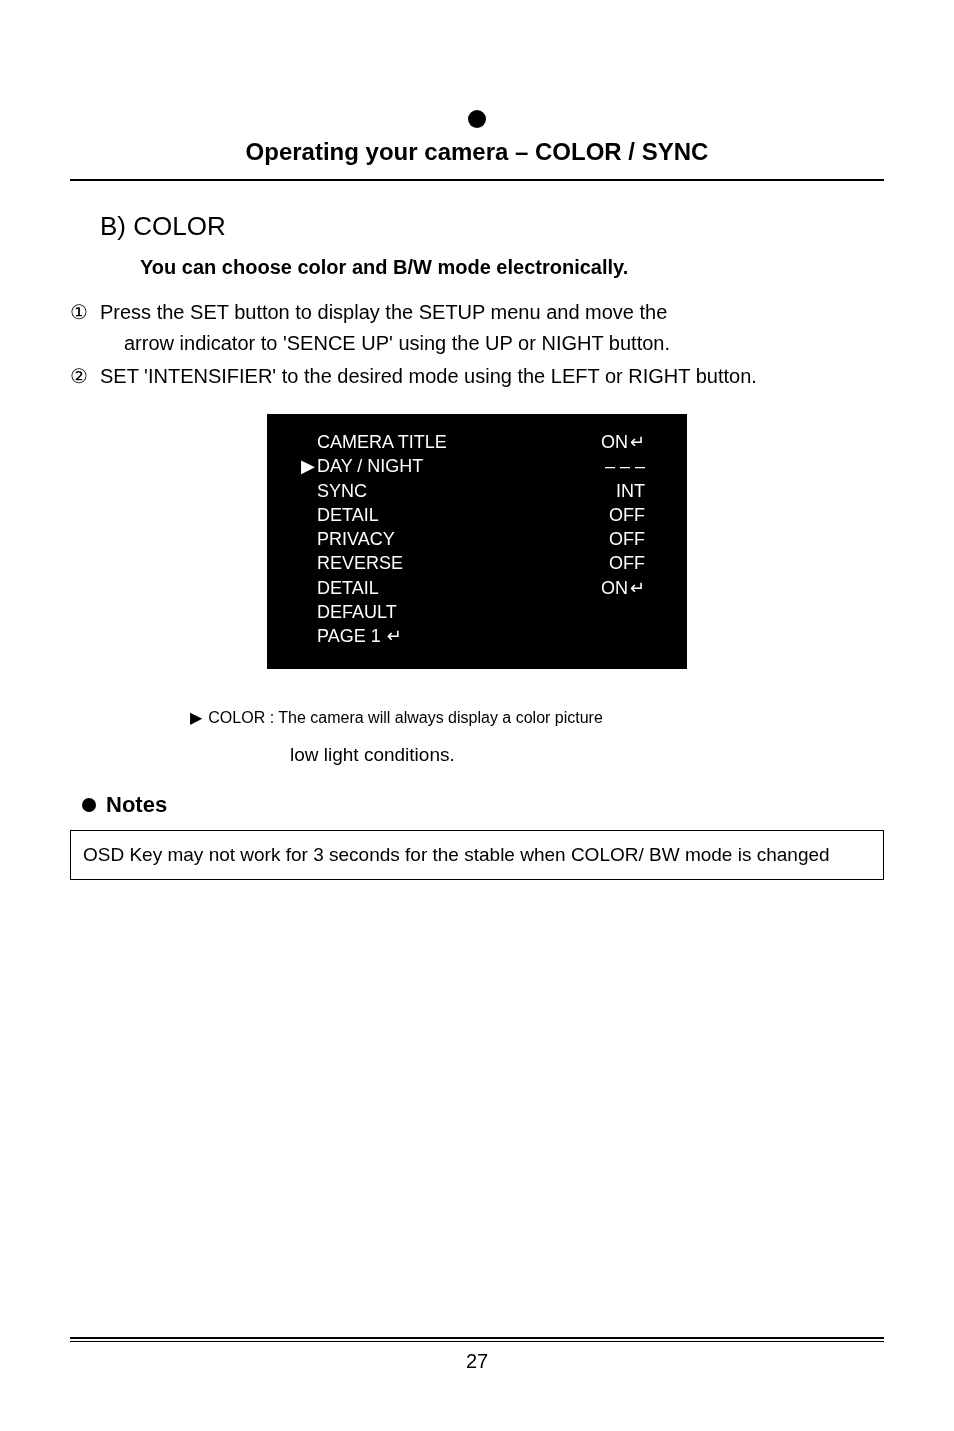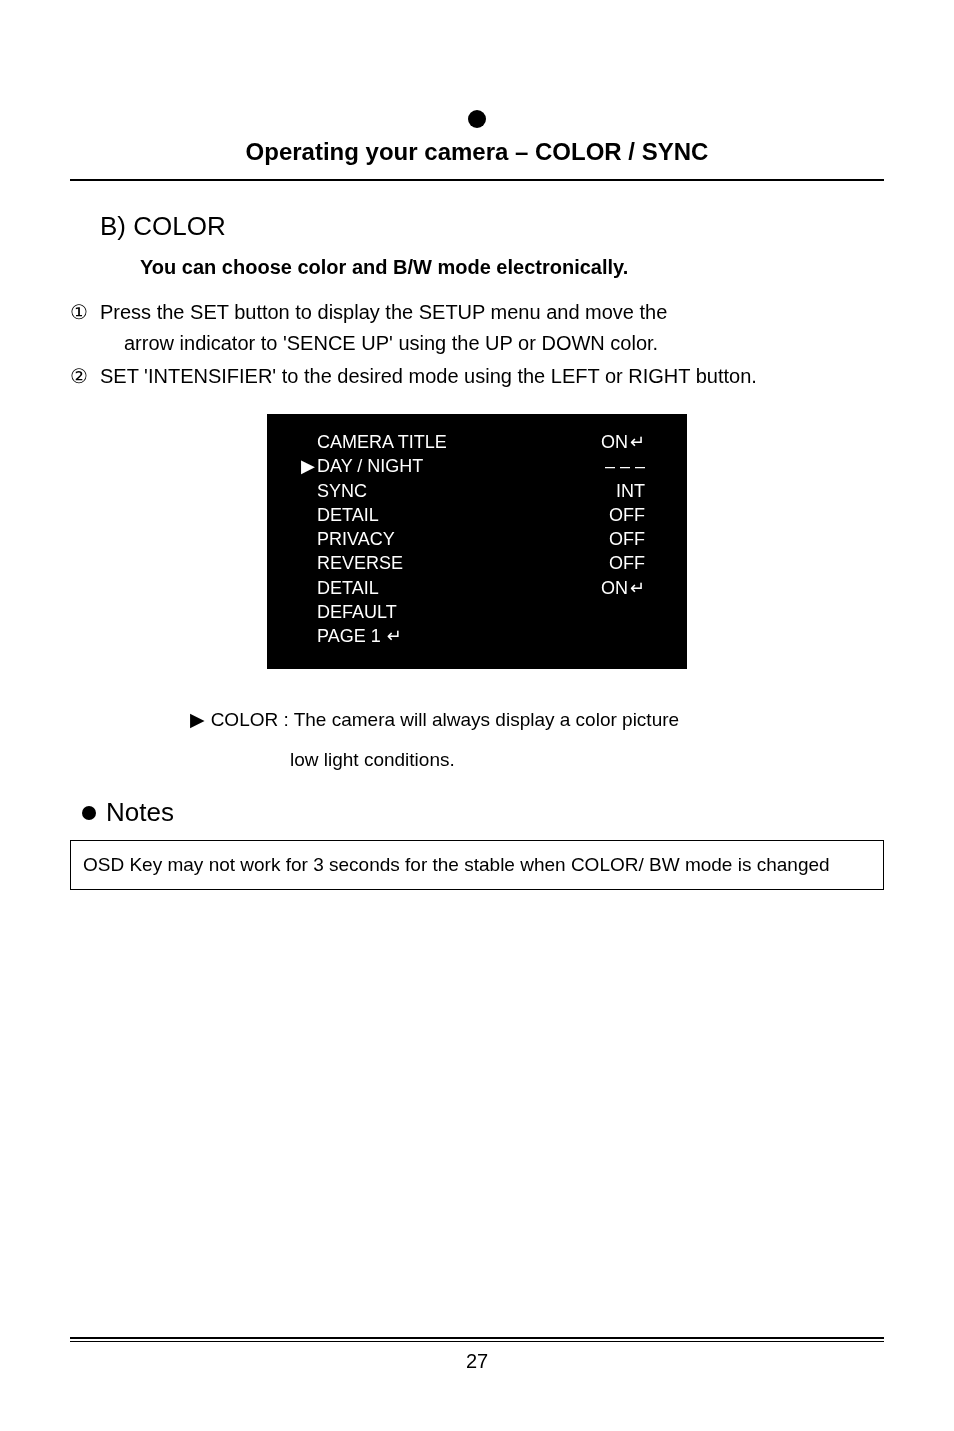--- a/index.html
+++ b/index.html
@@ -92,21 +92,21 @@
       margin-left: -16px;
     }
     .osd-enter {
       margin-left: 2px;
     }
     .bullets {
       margin-top: 36px;
       margin-left: 120px;
     }
     .bullet-line {
-      font-size: 19px;
+      font-size: 16px;
       line-height: 1.6;
       margin-bottom: 14px;
     }
     .bullet-line .tri {
       margin-right: 6px;
     }
     .bullet-cont {
       margin-left: 100px;
       font-size: 19px;
     }
@@ -119,22 +119,22 @@
       margin-bottom: 12px;
     }
     .bullet-med {
       width: 14px;
       height: 14px;
       border-radius: 50%;
       background: #000;
       flex-shrink: 0;
     }
     .notes-text {
-      font-size: 26px;
-      font-weight: normal;
+      font-size: 22px;
+      font-weight: bold;
     }
     .notebox {
       border: 1.5px solid #000;
       padding: 12px 12px;
       font-size: 19px;
       line-height: 1.25;
       margin: 0 0 0 0;
     }
     .footer {
       position: absolute;
@@ -164,21 +164,21 @@
   <div class="bullet-big"></div>
   <div class="heading-text">Operating your camera – COLOR / SYNC</div>
 </div>
 <hr class="hr-thick">
 
 <div class="sub-heading">B) COLOR</div>
 <div class="intro-bold">You can choose color and B/W mode electronically.</div>
 
 <div class="step">
   <span class="ind">①</span><span>Press the SET button to display the SETUP menu and move the</span>
-  <div class="cont">arrow indicator to 'SENCE UP' using the UP or DOWN color.</div>
+  <div class="cont">arrow indicator to 'SENCE UP' using the UP or NIGHT button.</div>
 </div>
 <div class="step">
   <span class="ind">②</span><span>SET 'INTENSIFIER' to the desired mode using the LEFT or RIGHT button.</span>
 </div>
 
 <div class="osd-box">
 
   <div class="osd-row">
     <div class="left">
         <span>CAMERA  TITLE</span>

